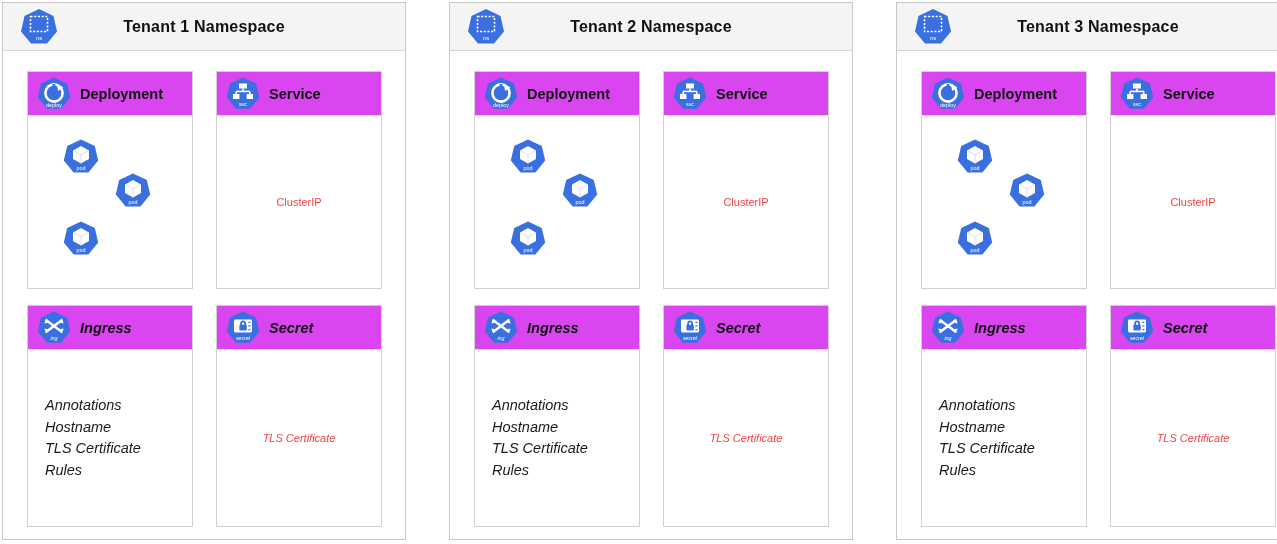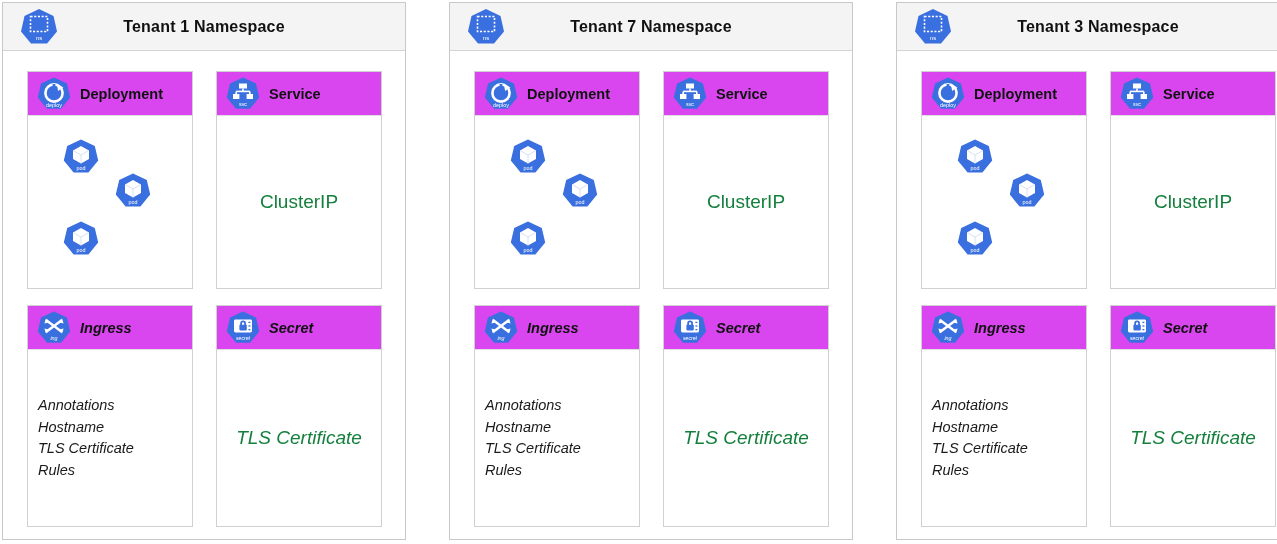--- a/index.html
+++ b/index.html
@@ -116,28 +116,28 @@
 
   .res-body {
     flex: 1 1 auto;
     position: relative;
     display: flex;
     align-items: center;
     justify-content: center;
   }
 
   .res-center-text {
-    font-size: 19px;
-    color: #15803d;
+    font-size: 11px;
+    color: #ef4444;
     text-align: center;
   }
 
   .res-list {
     position: absolute;
-    left: 10px;
+    left: 17px;
     top: 50%;
     transform: translateY(-50%);
     display: flex;
     flex-direction: column;
     line-height: 21.5px;
   }
   .res-list span {
     font-size: 14.5px;
     color: #1a1a1a;
     white-space: nowrap;
@@ -297,21 +297,21 @@
 
   <div class="ns-panel">
     <div class="ns-header">
       <span class="ns-header-icon">
         <svg viewBox="0 0 40 40" width="40" height="40">
           <polygon points="20,2 34.5,9 38,24.5 28,36.5 12,36.5 2,24.5 5.5,9" fill="#3a6fe0"></polygon>
           <rect x="11.5" y="9.5" width="17" height="15" fill="none" stroke="#ffffff" stroke-width="1.6" stroke-dasharray="2.1,1.6"></rect>
           <text x="20" y="32.5" font-family="Liberation Sans, sans-serif" font-size="6" fill="#ffffff" text-anchor="middle">ns</text>
         </svg>
       </span>
-      <div class="ns-title">Tenant 7 Namespace</div>
+      <div class="ns-title">Tenant 2 Namespace</div>
     </div>
 
     <div class="ns-body">
       <div class="ns-row">
 
         <div class="res-card tall">
           <div class="res-header">
             <span class="res-icon">
               <svg viewBox="0 0 36 36" width="36" height="36">
                 <polygon points="18,1.5 31,7.5 34.2,21.5 25,32.8 11,32.8 1.8,21.5 5,7.5" fill="#3a6fe0"></polygon>

